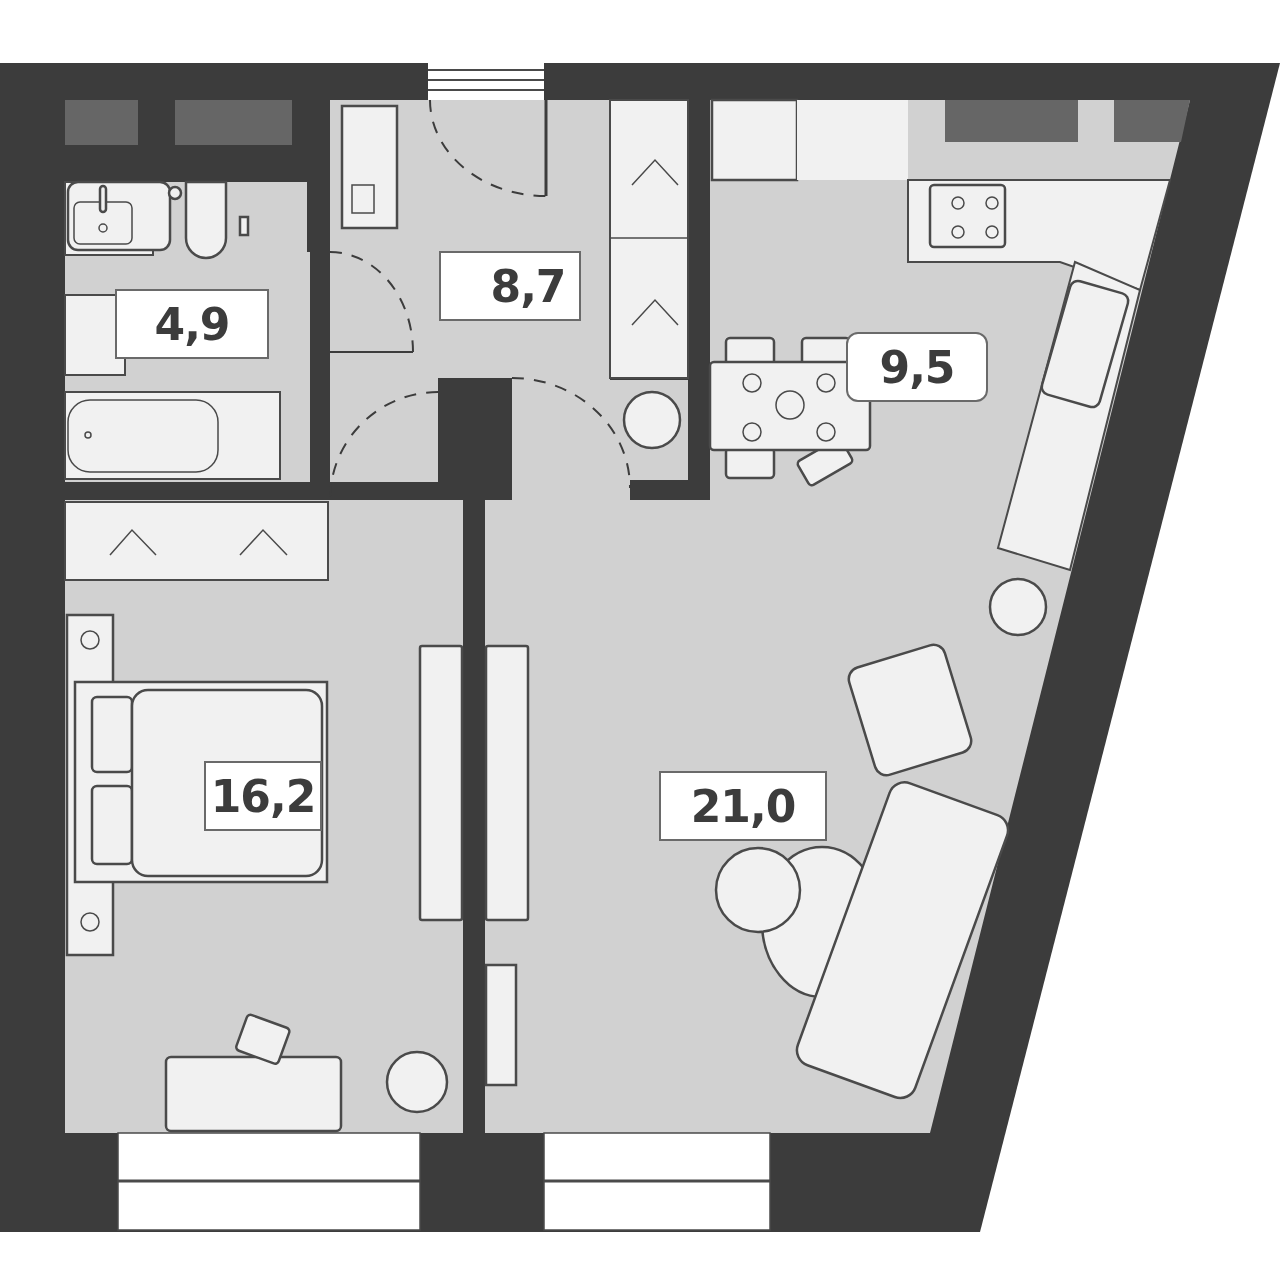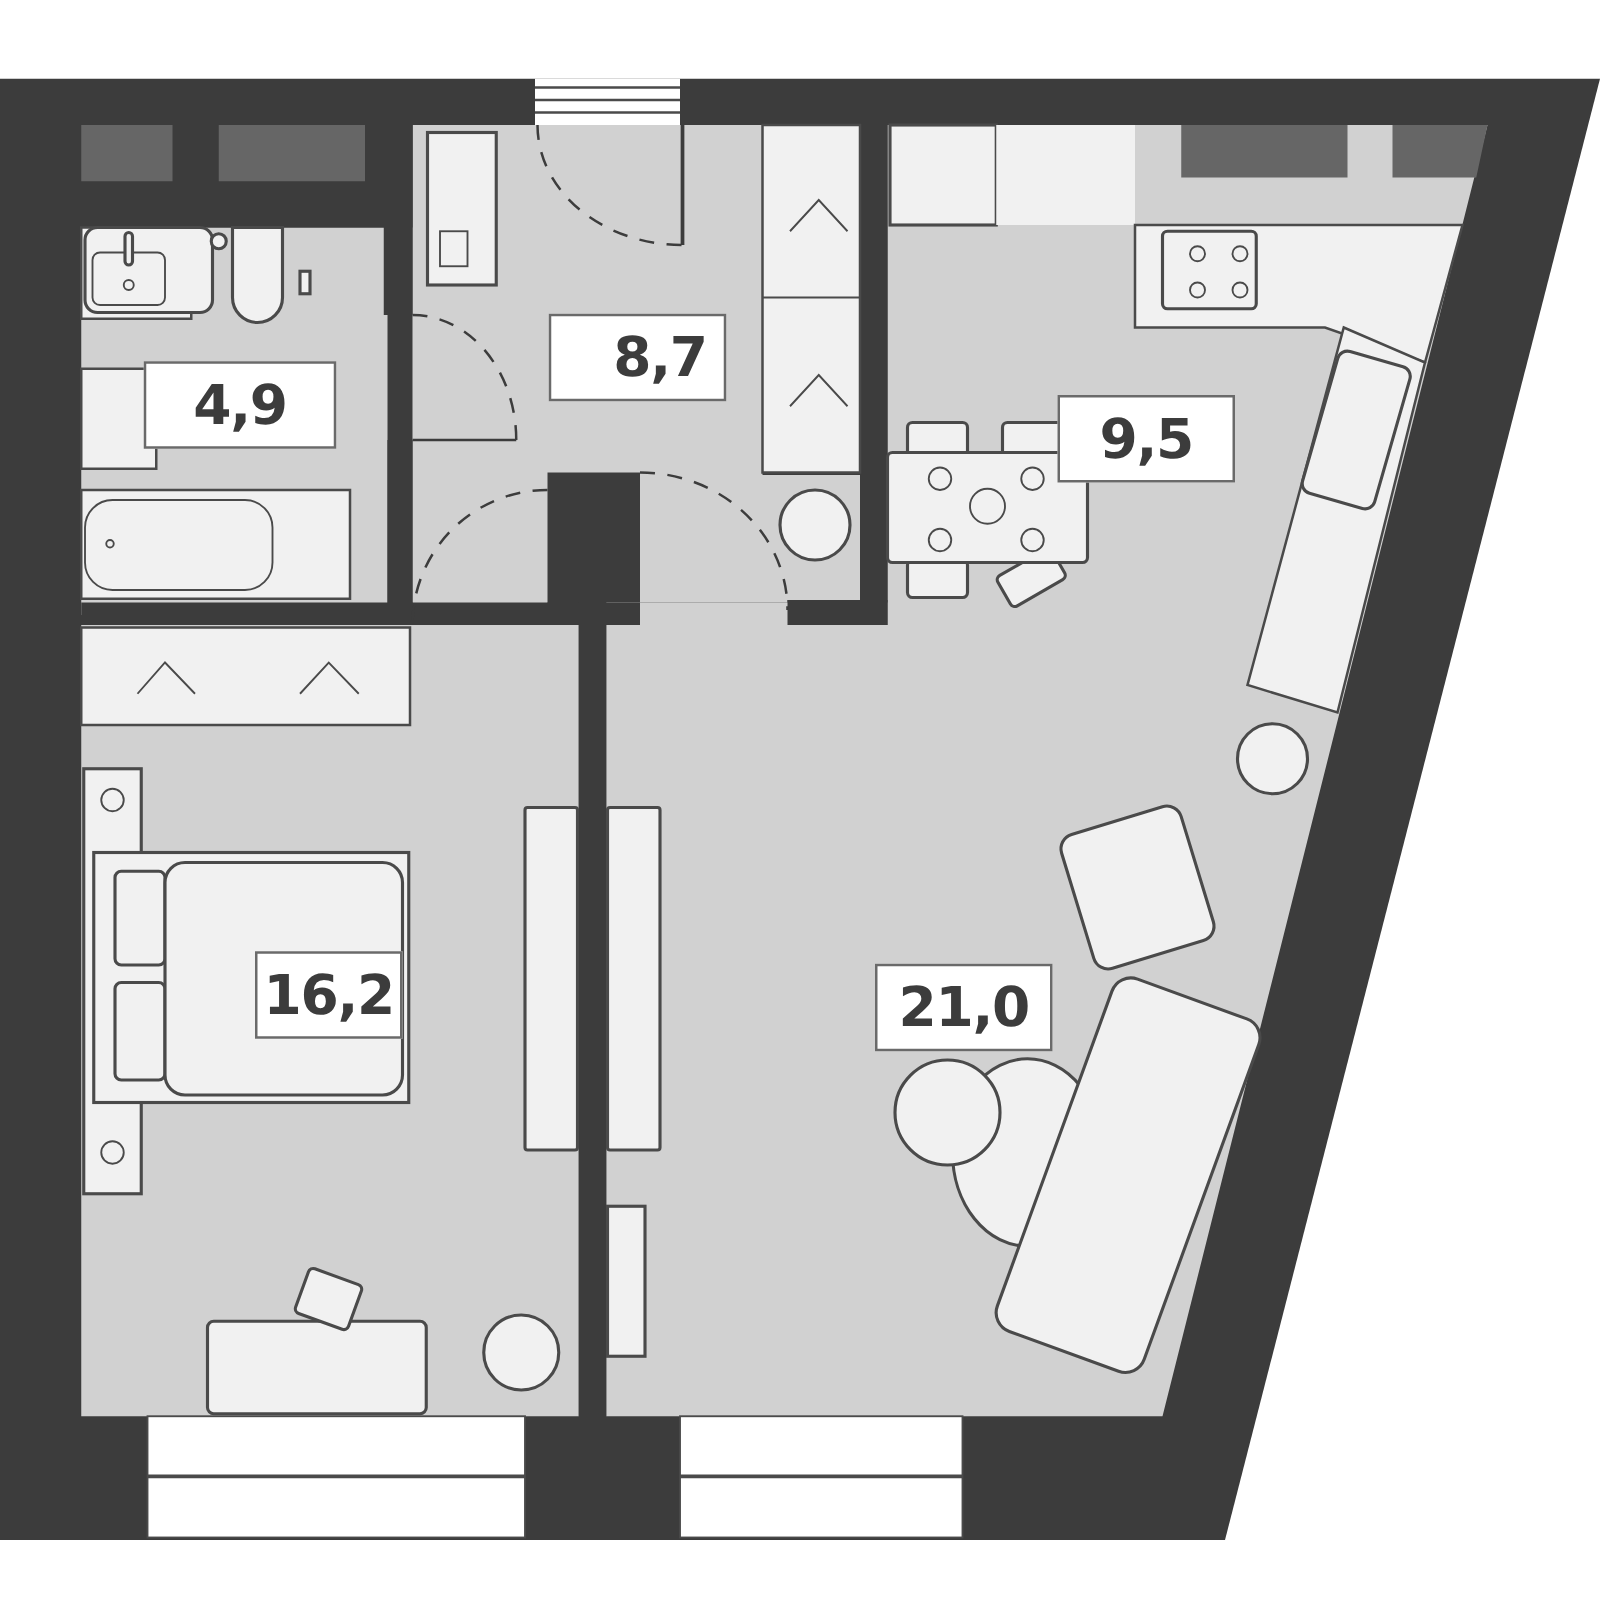--- a/index.html
+++ b/index.html
@@ -138,15 +138,15 @@
     <rect x="860" y="654" width="100" height="112" rx="12" class="f" transform="rotate(-17 910 710)"></rect>
     <ellipse cx="822" cy="922" rx="60" ry="75" class="f"></ellipse>
     <circle cx="758" cy="890" r="42" class="f"></circle>
     <rect x="840" y="790" width="125" height="300" rx="16" class="f" transform="rotate(20 902 940)"></rect>
     <rect x="486" y="965" width="30" height="120" class="f"></rect>
   </g>
 </svg>
 
 <div class="lbl" style="left:115px;top:289px;width:154px;height:70px;">4,9</div>
 <div class="lbl" style="left:439px;top:251px;width:142px;height:70px;padding-left:36px;">8,7</div>
-<div class="lbl" style="left:846px;top:316px;width:142px;height:70px;">9,5</div>
+<div class="lbl" style="left:846px;top:332px;width:142px;height:70px;border-radius:12px;">9,5</div>
 <div class="lbl" style="left:204px;top:761px;width:118px;height:70px;">16,2</div>
-<div class="lbl" style="left:659px;top:771px;width:142px;height:70px;margin-left:41px;">21,0</div>
+<div class="lbl" style="left:659px;top:771px;width:168px;height:70px;">21,0</div>
 
 </body></html>

